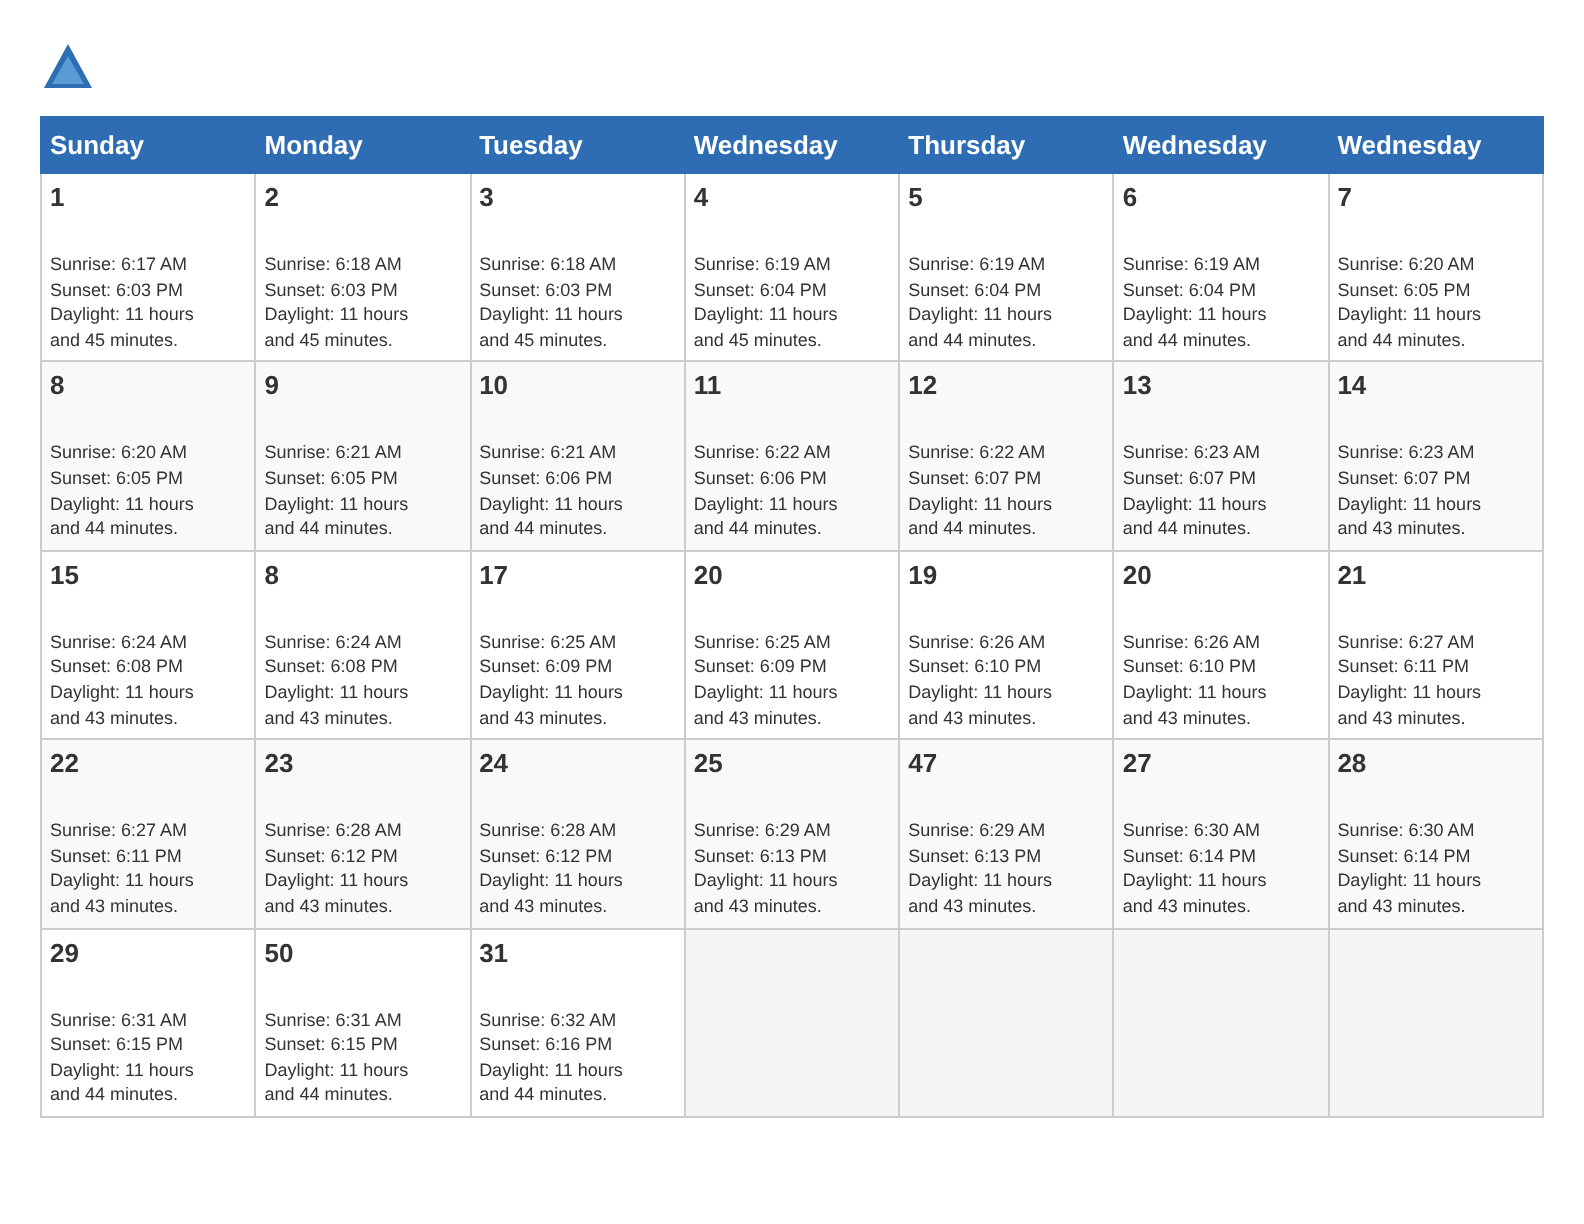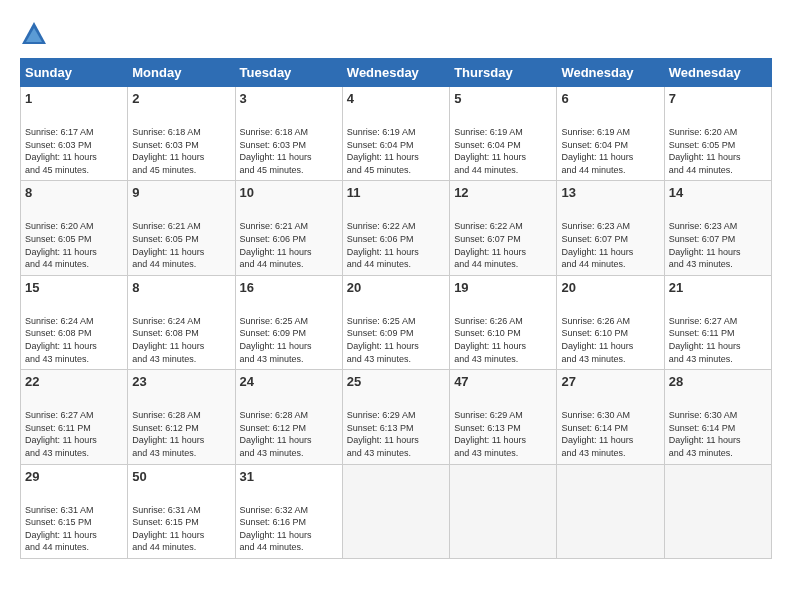--- a/index.html
+++ b/index.html
@@ -185,21 +185,21 @@
       <tr>
         <td>
           <span class="day-num">15</span>
           <div class="day-info">Sunrise: 6:24 AM<br>Sunset: 6:08 PM<br>Daylight: 11 hours<br>and 43 minutes.</div>
         </td>
         <td>
           <span class="day-num">8</span>
           <div class="day-info">Sunrise: 6:24 AM<br>Sunset: 6:08 PM<br>Daylight: 11 hours<br>and 43 minutes.</div>
         </td>
         <td>
-          <span class="day-num">16</span>
+          <span class="day-num">17</span>
           <div class="day-info">Sunrise: 6:25 AM<br>Sunset: 6:09 PM<br>Daylight: 11 hours<br>and 43 minutes.</div>
         </td>
         <td>
           <span class="day-num">20</span>
           <div class="day-info">Sunrise: 6:25 AM<br>Sunset: 6:09 PM<br>Daylight: 11 hours<br>and 43 minutes.</div>
         </td>
         <td>
           <span class="day-num">19</span>
           <div class="day-info">Sunrise: 6:26 AM<br>Sunset: 6:10 PM<br>Daylight: 11 hours<br>and 43 minutes.</div>
         </td>

